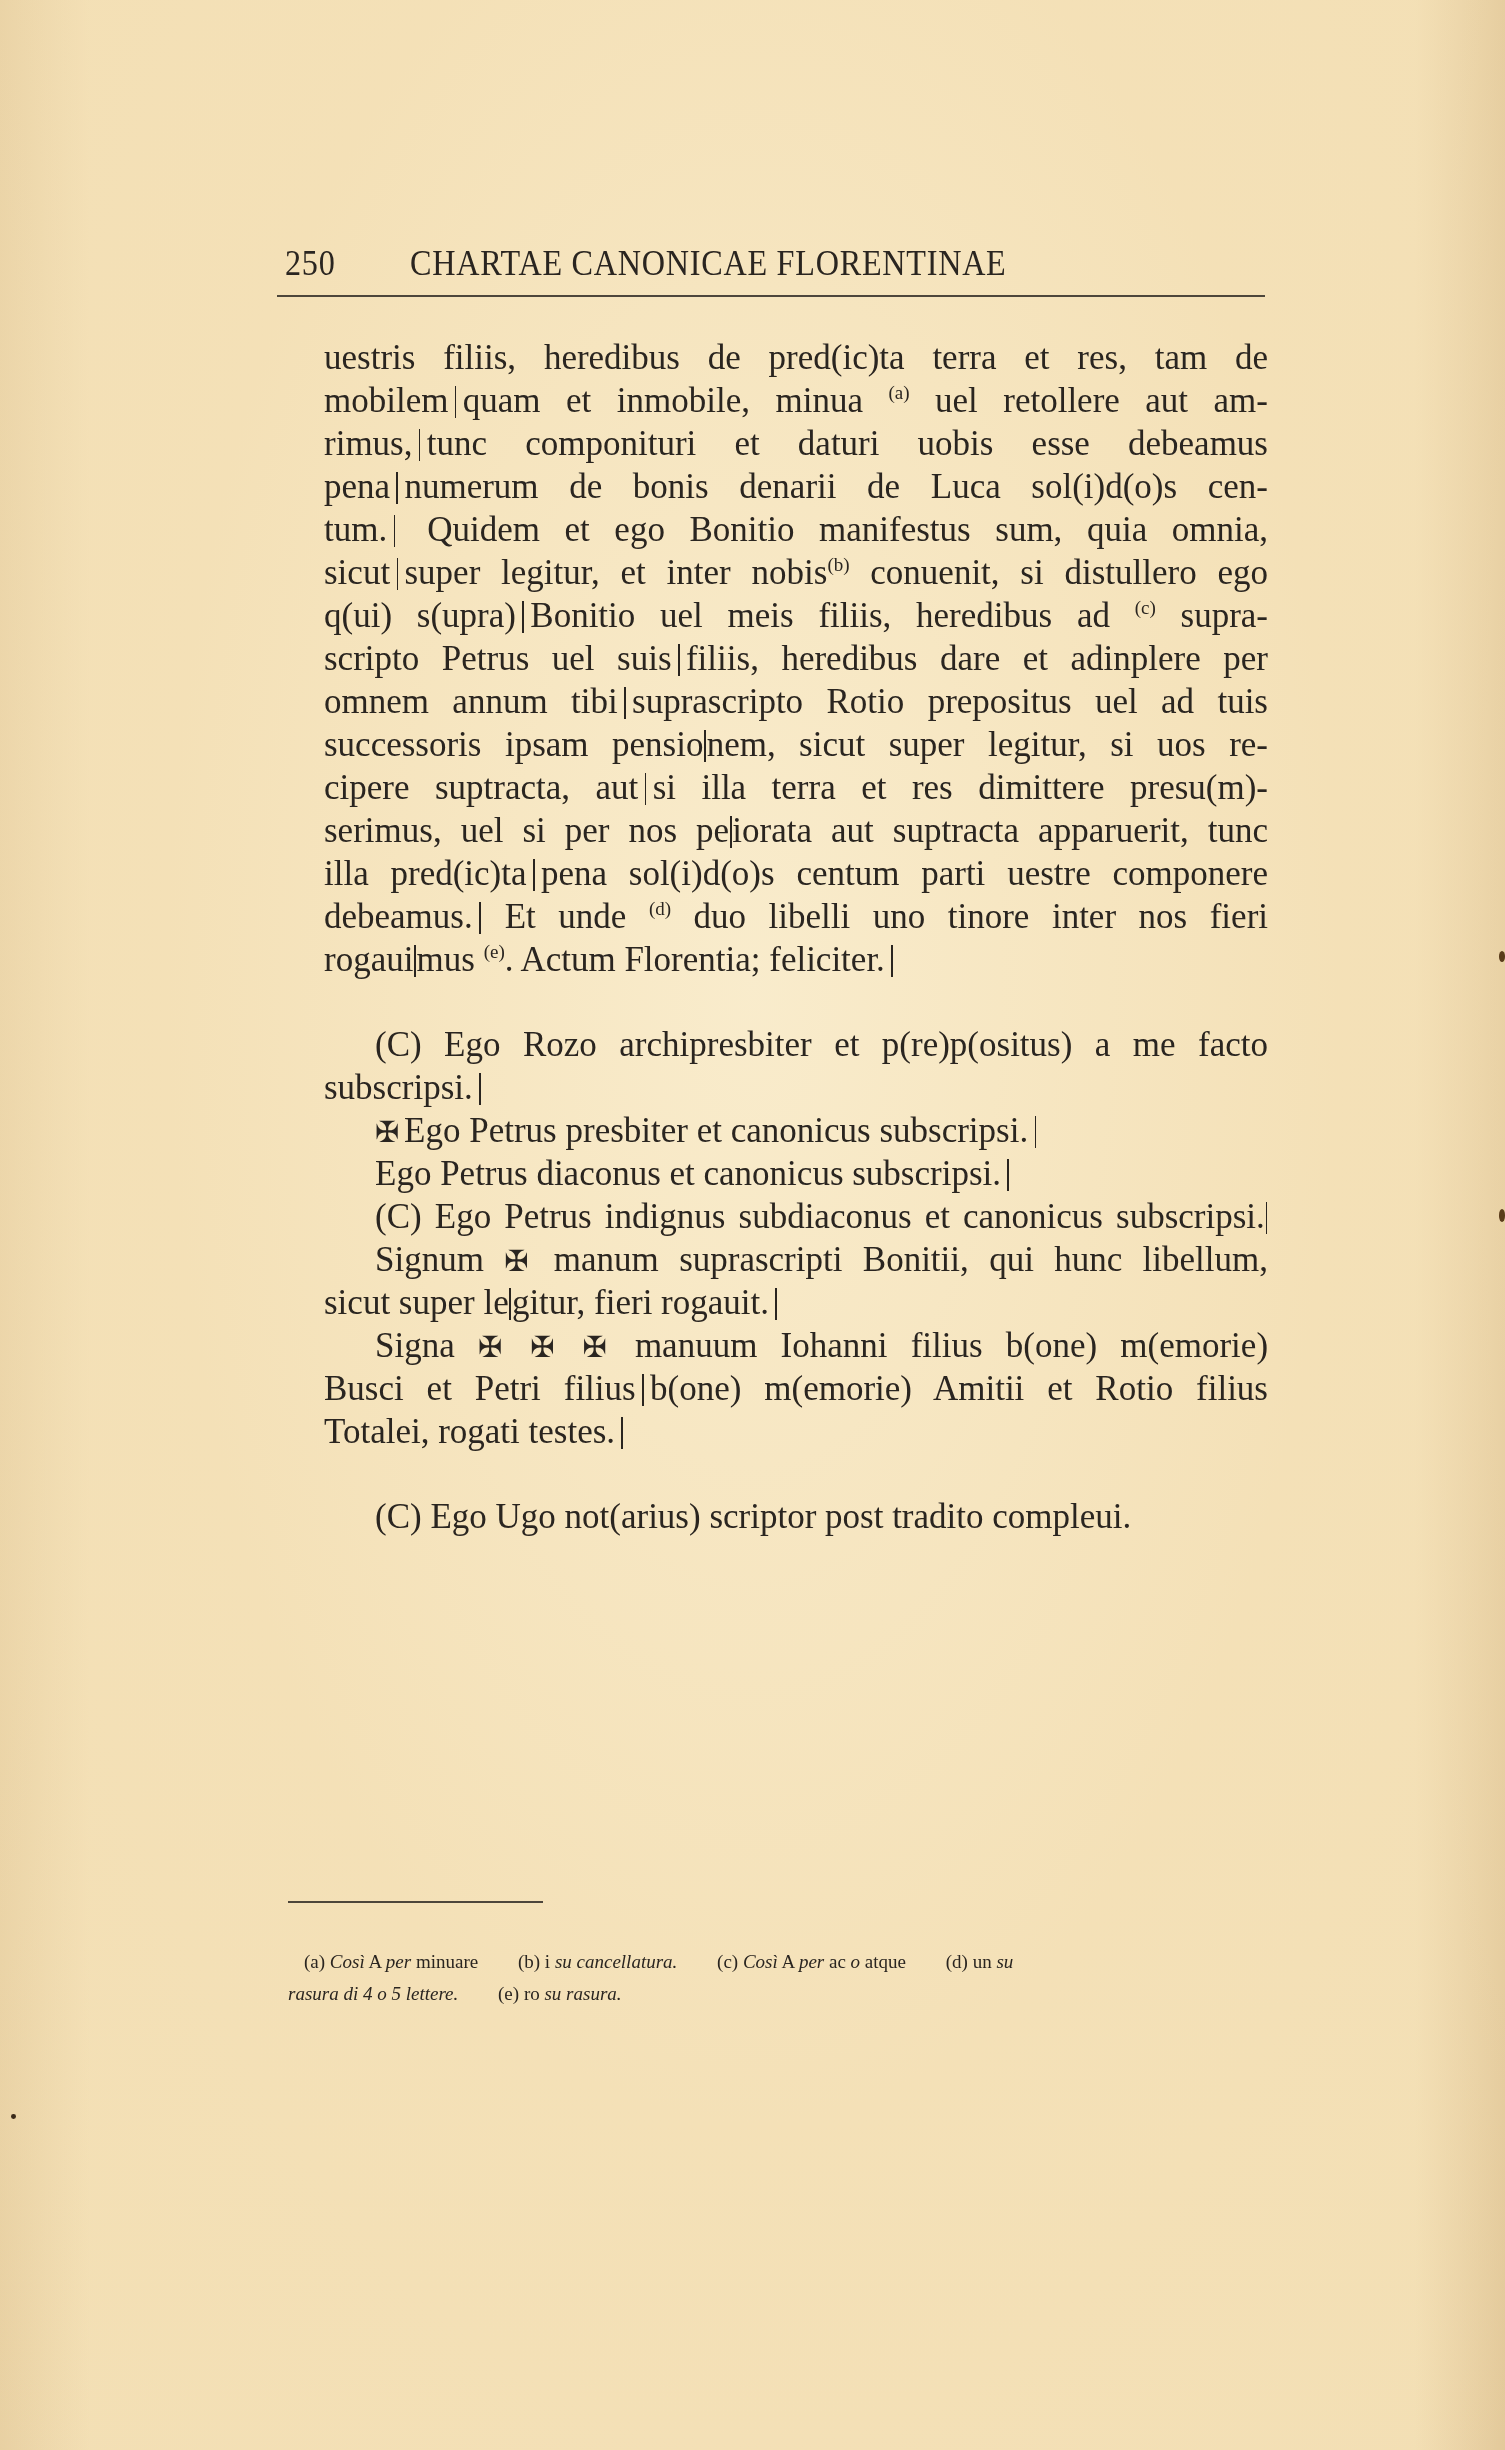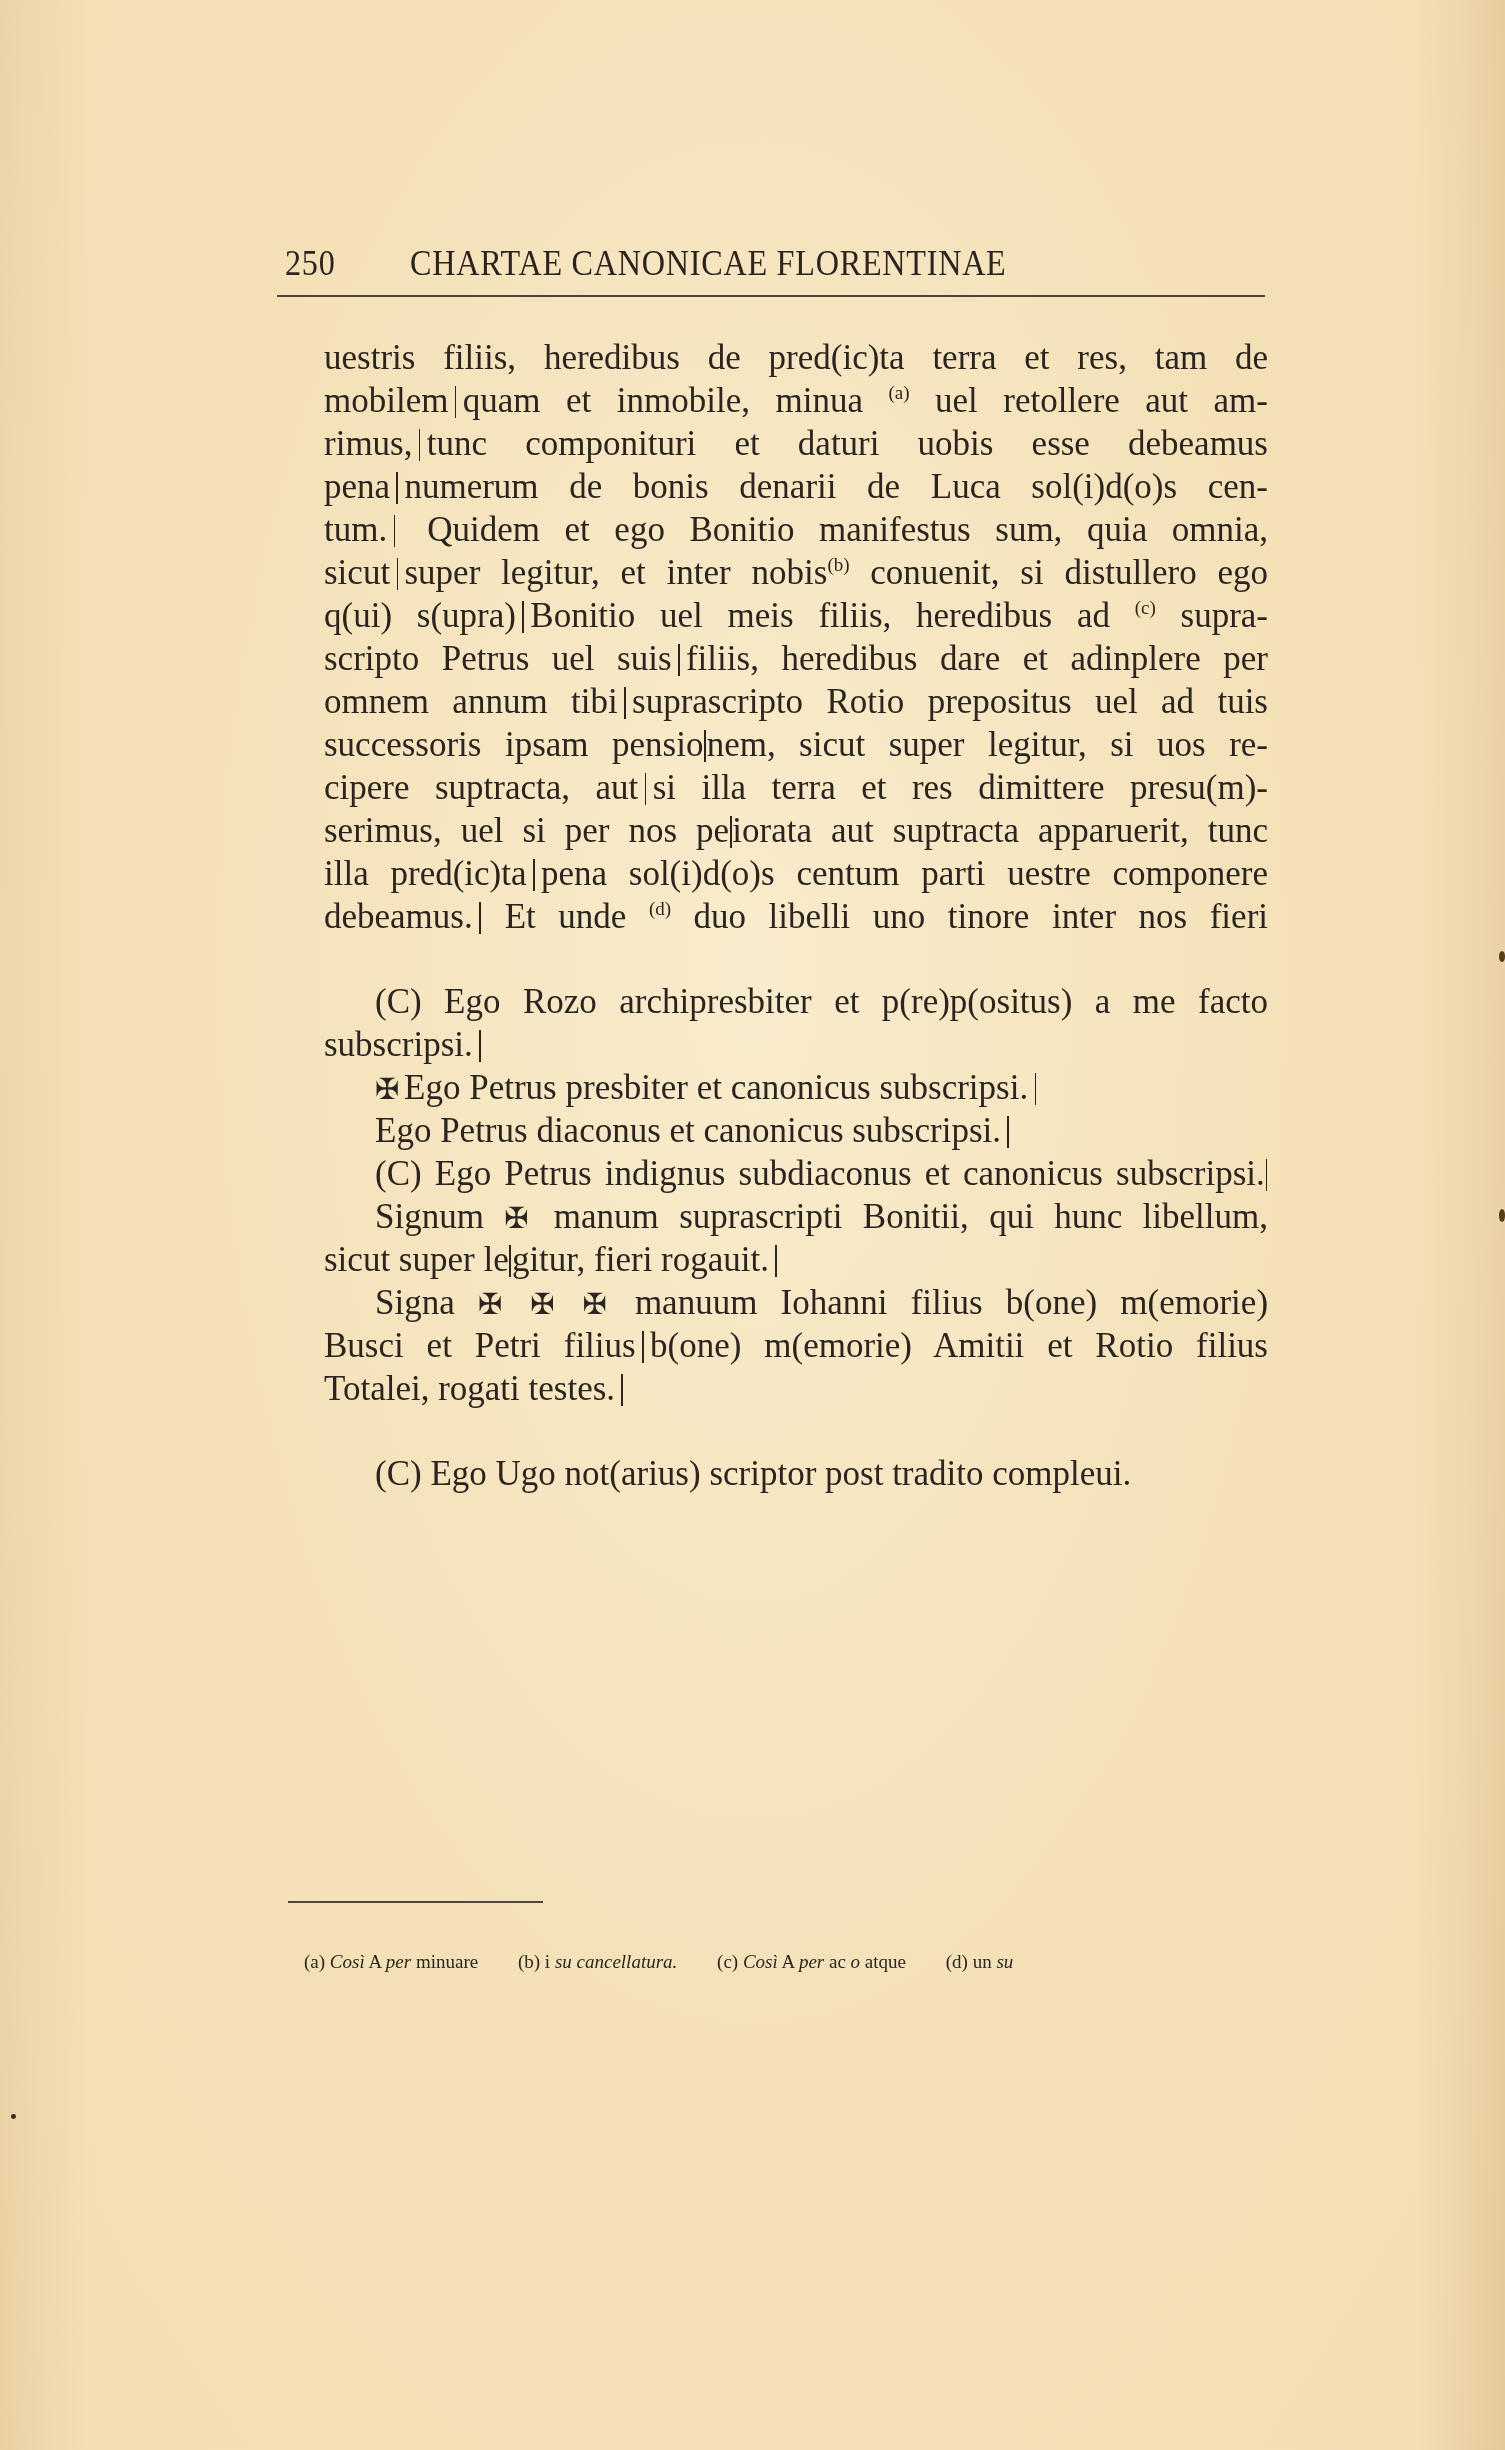--- a/index.html
+++ b/index.html
@@ -83,20 +83,21 @@
     <div class="line"><span>successoris ipsam pensio</span><span class="sep tight"></span><span>nem, sicut super legitur, si uos re-</span></div>
 
     <div class="line"><span>cipere suptracta, aut</span><span class="sep"></span><span>si illa terra et res dimittere presu(m)-</span></div>
 
     <div class="line"><span>serimus, uel si per nos pe</span><span class="sep tight"></span><span>iorata aut suptracta apparuerit, tunc</span></div>
 
     <div class="line"><span>illa pred(ic)ta</span><span class="sep"></span><span>pena sol(i)d(o)s centum parti uestre componere</span></div>
 
     <div class="line"><span>debeamus.</span><span class="sep" style="margin-right:24px"></span><span>Et unde</span> <span class="sup">(d)</span> <span>duo libelli uno tinore inter nos fieri</span></div>
 
+    <div class="line last"><span>rogaui</span><span class="sep tight"></span><span>mus</span> <span class="sup">(e)</span><span>. Actum Florentia; feliciter.</span><span class="sep"></span></div>
 
     <div class="gap"></div>
 
     <div class="line indent"><span>(C) Ego Rozo archipresbiter et p(re)p(ositus) a me facto</span></div>
     <div class="line last"><span>subscripsi.</span><span class="sep"></span></div>
 
     <div class="line indent last"><span class="cross">✠</span><span>Ego Petrus presbiter et canonicus subscripsi.</span><span class="sep"></span></div>
 
 
     <div class="line indent last"><span>Ego Petrus diaconus et canonicus subscripsi.</span><span class="sep"></span></div>
@@ -117,19 +118,23 @@
 
   <div class="footnote-rule"></div>
 
   <div class="footnotes">
     <div class="fn-line first">
       <span class="fn-item"><span>(a)</span> <span class="it">Così</span> <span>A</span> <span class="it">per</span> <span>minuare</span></span>
       <span class="fn-item"><span>(b)</span> <span>i</span> <span class="it">su cancellatura.</span></span>
       <span class="fn-item"><span>(c)</span> <span class="it">Così</span> <span>A</span> <span class="it">per</span> <span>ac</span> <span class="it">o</span> <span>atque</span></span>
       <span><span>(d)</span> <span>un</span> <span class="it">su</span></span>
     </div>
+    <div class="fn-line">
+      <span class="fn-item it">rasura di 4 o 5 lettere.</span>
+      <span><span>(e)</span> <span>ro</span> <span class="it">su rasura.</span></span>
+    </div>
   </div>
 
   <div class="stain" style="left:1499px; top:951px; width:6.4px; height:11.2px;"></div>
   <div class="stain" style="left:1499px; top:1209px; width:6.4px; height:13px;"></div>
   <div class="stain" style="left:11.2px; top:2114px; width:4.8px; height:4.8px; background:#3a2a1a;"></div>
 </div>
 
 
 </body></html>

